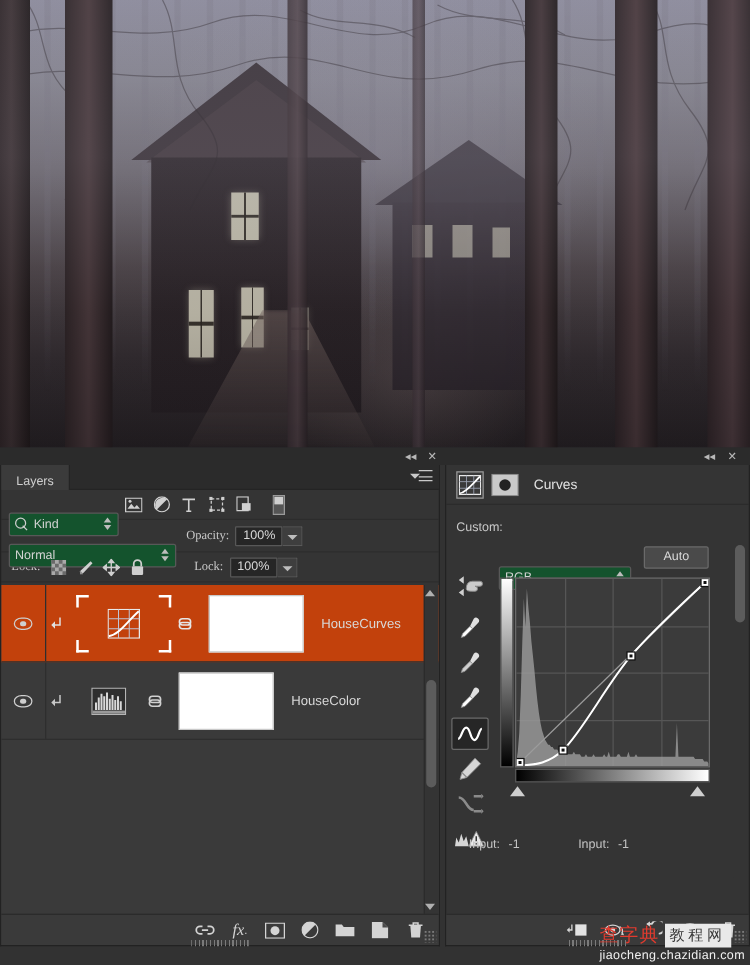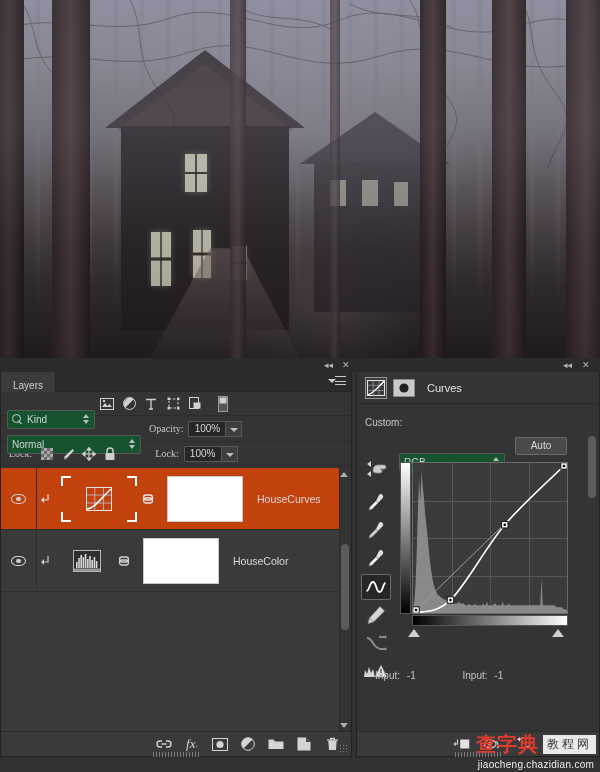--- a/index.html
+++ b/index.html
@@ -367,21 +367,21 @@
     display:flex; align-items:center; justify-content:flex-end; padding-right:8px; gap:12px;
   }
   .pp-scroll-track {
     position:absolute; right:1px; top:60px; width:11px; height:270px; background:#343434;
   }
   .pp-scroll-thumb { position:absolute; right:2px; top:4px; width:8px; height:62px; background:#5c5c5c; border-radius:4px; }
 
   
   #watermark { position:absolute; right:4px; bottom:2px; text-align:center; }
   .wm-line1 { display:flex; align-items:center; gap:4px; }
-  .wm-red { color:#e23b2e; font-size:20px; font-weight:bold; font-family:"DejaVu Sans", sans-serif; letter-spacing:1px;}
+  .wm-red { color:#e23b2e; font-size:15px; font-weight:normal; font-family:"DejaVu Sans", sans-serif; letter-spacing:1px;}
   .wm-box { background:#e9e9e9; color:#3a3a3a; font-size:12px; padding:1px 4px; font-family:"DejaVu Sans", sans-serif; letter-spacing:3px;}
   .wm-line2 { color:#f0f0f0; font-size:10px; margin-top:1px; letter-spacing:.3px; }
 
   .resize-grip {
     position:absolute; right:2px; bottom:2px; width:10px; height:10px;
     background-image: radial-gradient(#7a7a7a 40%, transparent 41%);
     background-size:3px 3px;
   }
   .drag-handle {
     position:absolute; left:50%; transform:translateX(-50%); bottom:-1px;

